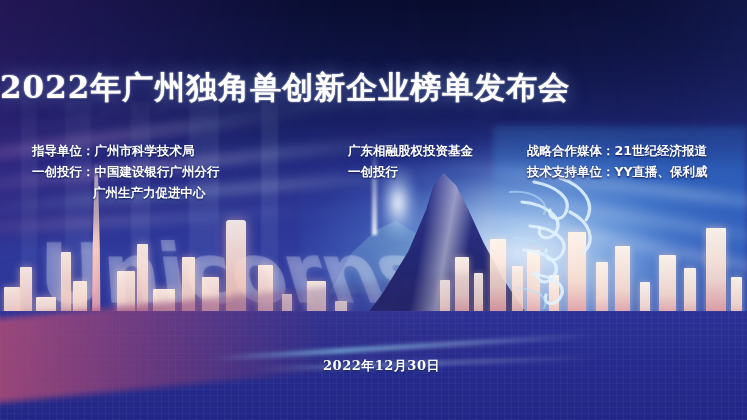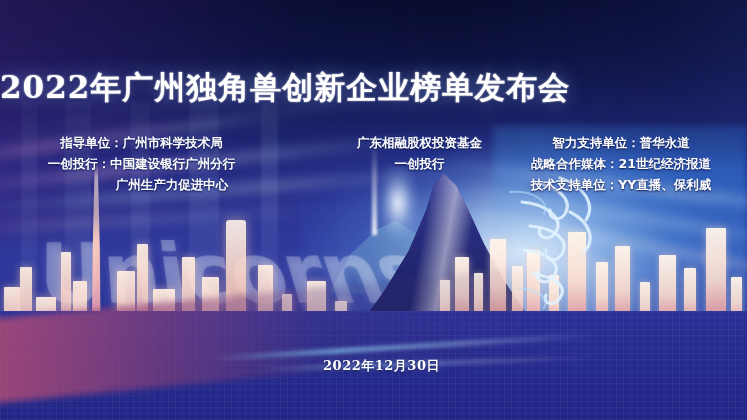--- a/index.html
+++ b/index.html
@@ -280,25 +280,24 @@
     letter-spacing:1px;
     color:#ffffff;
     text-shadow:
       0 0 2px rgba(255,255,255,.9),
       0 1px 3px rgba(20,30,90,.9),
       0 0 18px rgba(150,190,255,.55);
     white-space:nowrap;
   }
 
   .credits{
-    position:absolute;left:0;right:0;top:132px;
+    position:absolute;left:0;right:0;top:140px;
     display:flex;
-    padding:0 14px;
+    padding:0 32px;
     box-sizing:border-box;
-    text-align:center;
   }
   .col{font-size:12.5px;line-height:21px;color:#ffffff;font-weight:700;}
   .col .row{white-space:nowrap;text-shadow:0 1px 2px rgba(10,18,70,.95),0 0 6px rgba(60,90,180,.55);}
   .c1{width:255px;}
   .c2{width:240px;}
   .c3{width:auto;flex:1;}
   .ind-2{display:inline-block;width:61px;}
 
   .date{
     position:absolute;left:0;right:0;top:357px;
@@ -427,21 +426,20 @@
         <div class="row"><span>一创投行：</span><span>中国建设银行广州分行</span></div>
         <div class="row"><span class="ind-2"></span><span>广州生产力促进中心</span></div>
       </div>
 
       <div class="col c2">
         <div class="row"><span class="ind-2"></span><span>广东相融股权投资基金</span></div>
         <div class="row"><span class="ind-2"></span><span>一创投行</span></div>
       </div>
 
       <div class="col c3">
-        <div class="row"><span>智力支持单位：</span><span>普华永道</span></div>
         <div class="row"><span>战略合作媒体：</span><span>21世纪经济报道</span></div>
         <div class="row"><span>技术支持单位：</span><span>YY直播、保利威</span></div>
       </div>
 
     </div>
 
     <div class="date">2022年12月30日</div>
 
   </div>
 </div>

